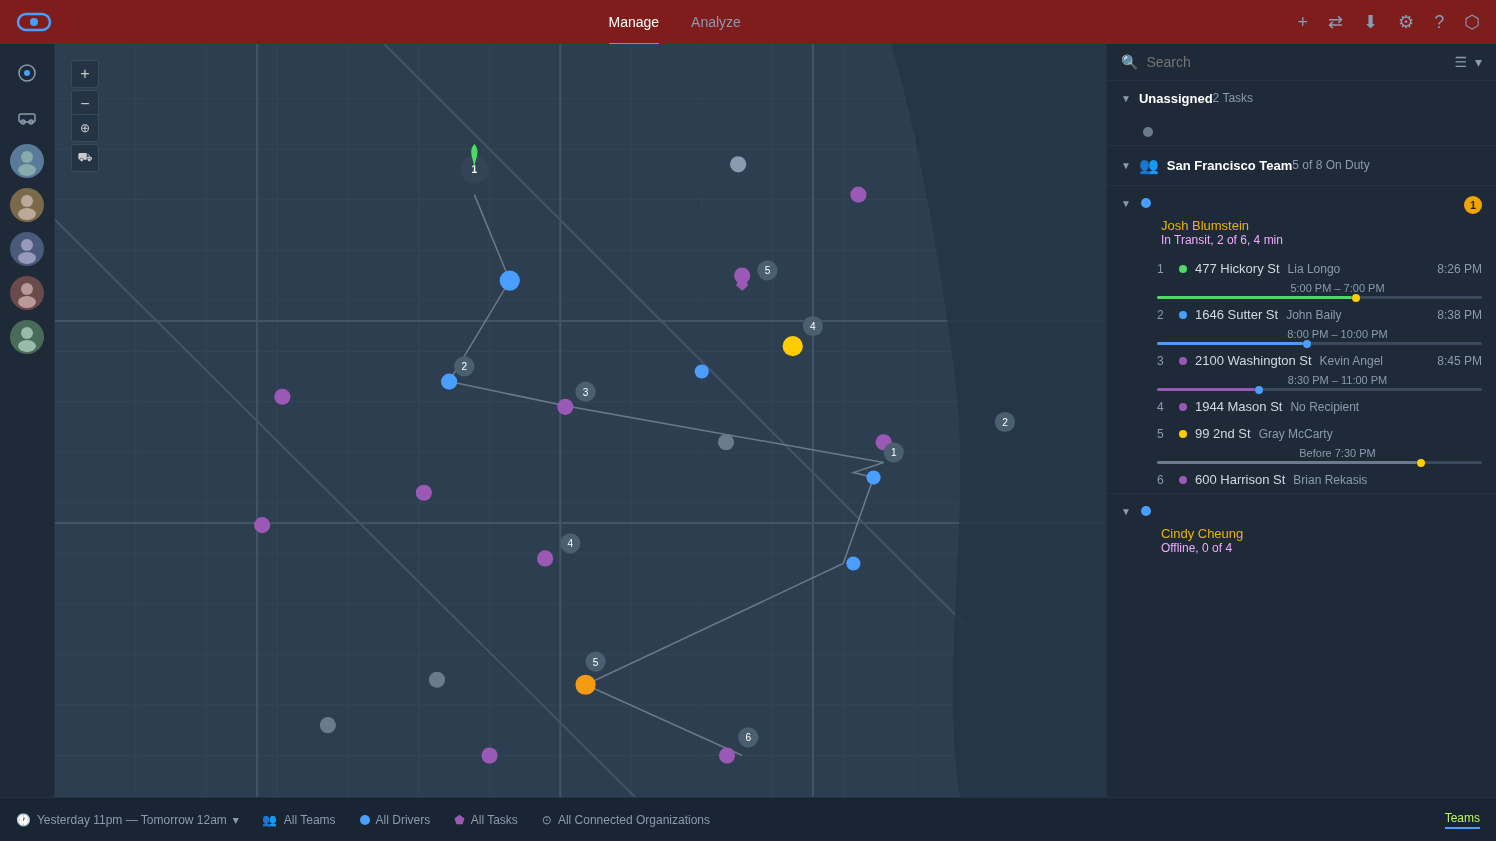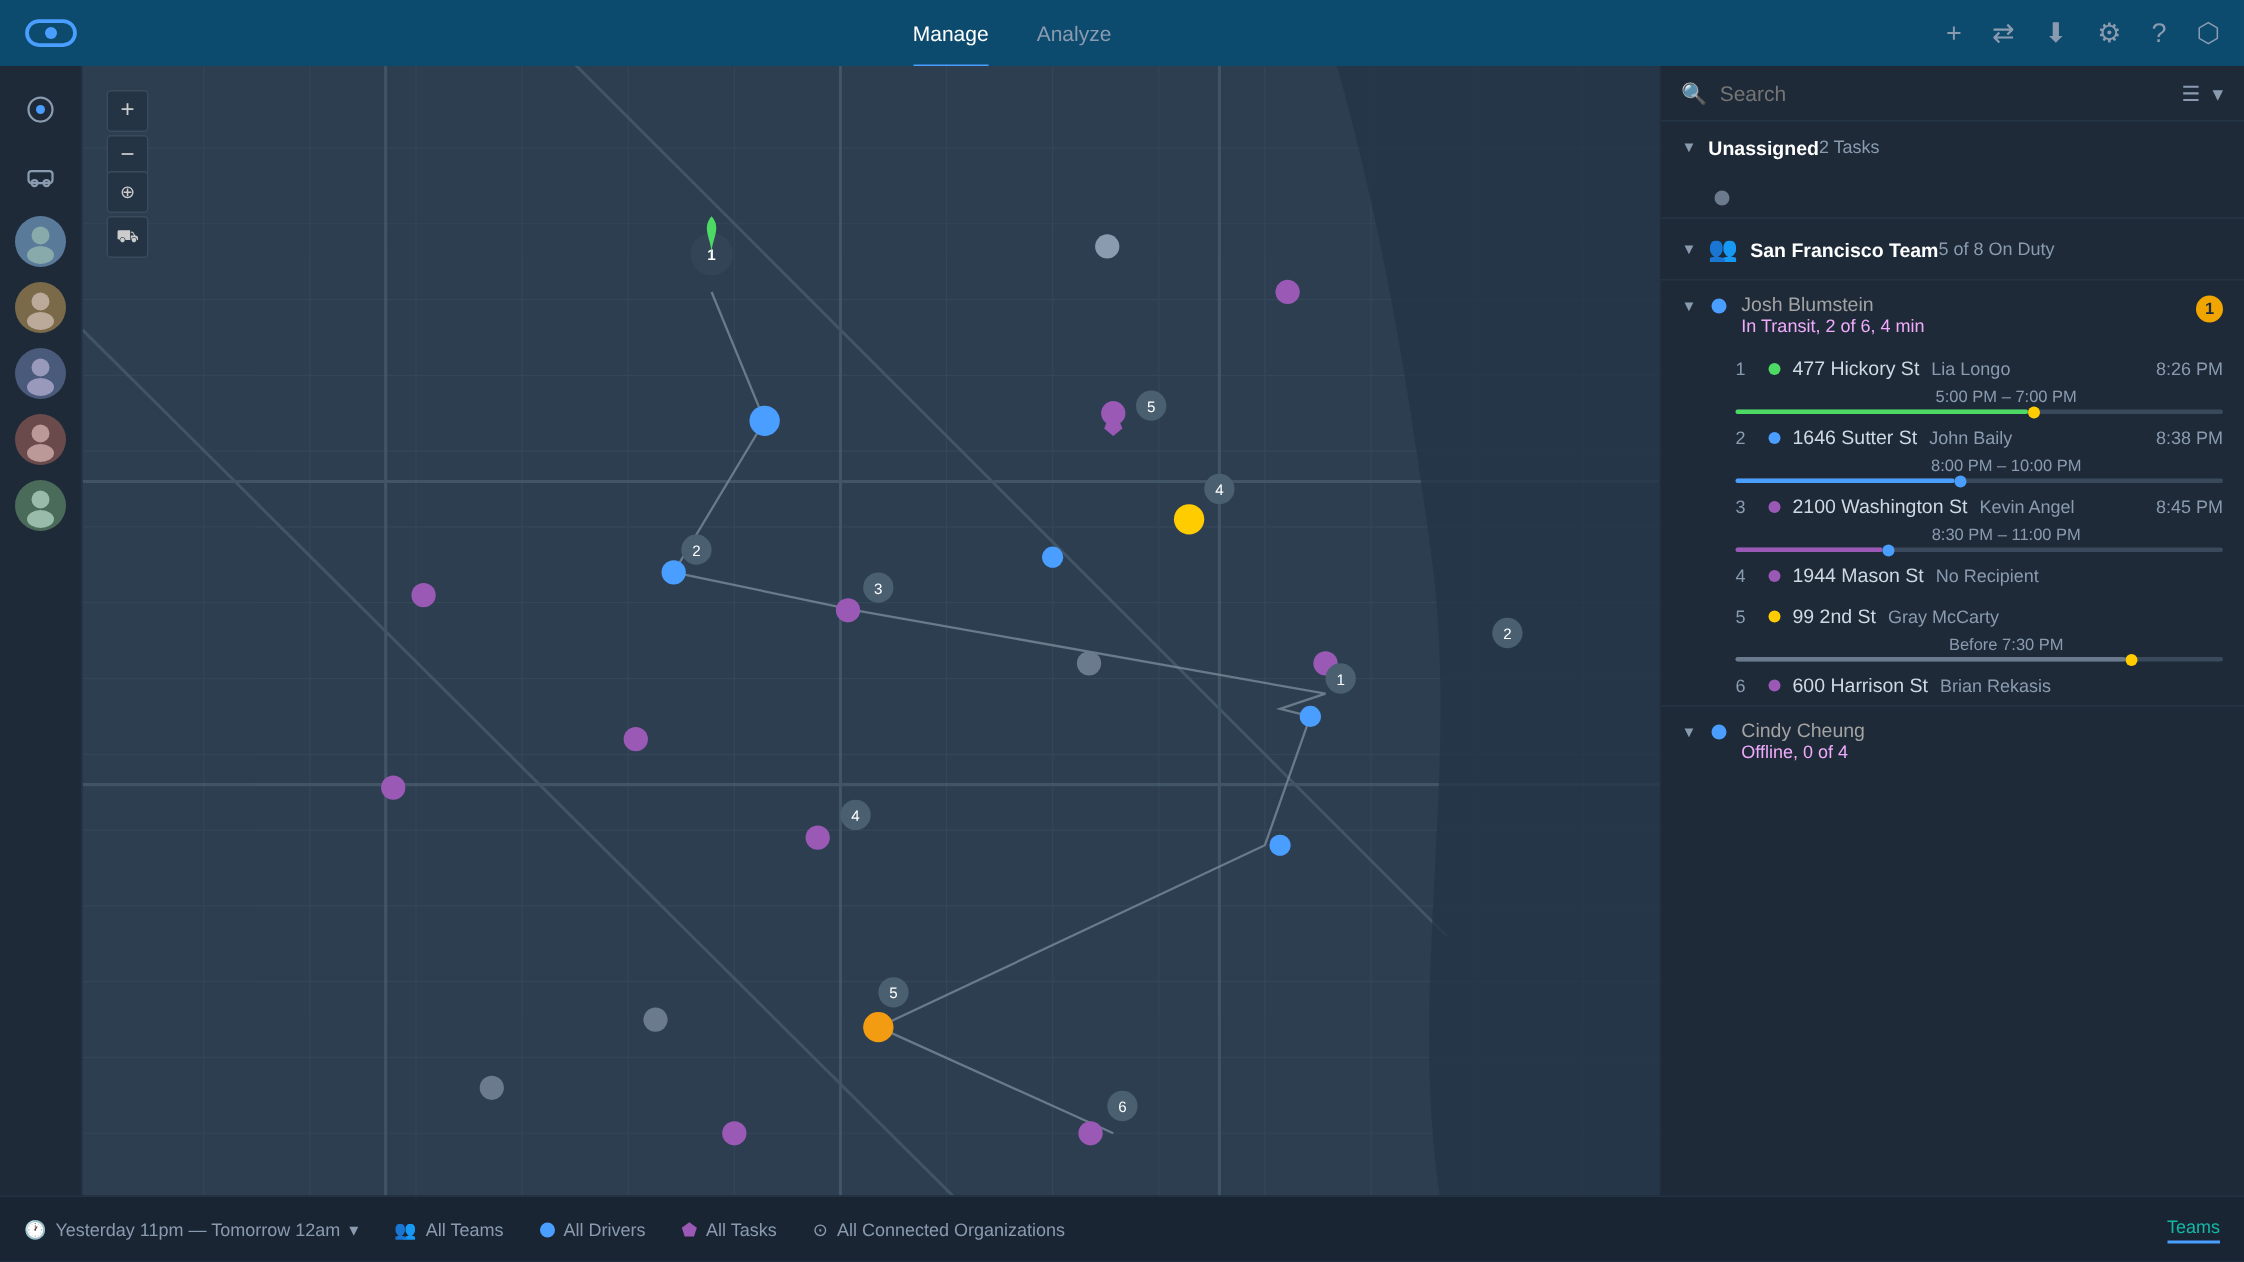--- a/index.html
+++ b/index.html
@@ -1,20 +1,20 @@
 <!DOCTYPE html>
 <html><head>
   <meta charset="utf-8">
   <style>
     * { margin: 0; padding: 0; box-sizing: border-box; }
     body { width: 1496px; height: 841px; overflow: hidden; background: #1e2a38; font-family: -apple-system, BlinkMacSystemFont, 'Segoe UI', sans-serif; display: flex; flex-direction: column; }
 
     
     .topnav {
-      height: 44px; background: #0c4a6e; display: flex; align-items: center; padding: 0 16px;
+      height: 44px; background: #7f1d1d; display: flex; align-items: center; padding: 0 16px;
       justify-content: space-between; flex-shrink: 0;
     }
     .topnav-logo { width: 36px; height: 24px; }
     .topnav-logo svg { width: 36px; height: 24px; }
     .topnav-center { display: flex; gap: 32px; }
     .topnav-item { color: #8a9bb0; font-size: 14px; cursor: pointer; padding: 4px 0; position: relative; }
     .topnav-item.active { color: #fff; }
     .topnav-item.active::after { content: ''; position: absolute; bottom: -11px; left: 0; right: 0; height: 2px; background: #4a9eff; }
     .topnav-right { display: flex; gap: 20px; align-items: center; }
     .topnav-icon { color: #8a9bb0; font-size: 18px; cursor: pointer; }
@@ -92,21 +92,21 @@
     .team-icon { color: #8a9bb0; font-size: 16px; }
 
     
     .driver-item {
       padding: 8px 14px 8px 14px; display: flex; align-items: flex-start; gap: 10px; cursor: pointer;
       border-top: 1px solid #253444;
     }
     .driver-chevron { color: #8a9bb0; font-size: 10px; margin-top: 4px; }
     .driver-dot { width: 10px; height: 10px; border-radius: 50%; flex-shrink: 0; margin-top: 4px; }
     .driver-info { flex: 1; }
-    .driver-name { color: #a3a3a3; font-size: 13px; font-weight: 500; }
+    .driver-name { color: #eab308; font-size: 13px; font-weight: 500; margin-top: 24px; }
     .driver-status { color: #f0abfc; font-size: 12px; }
     .driver-badge { background: #f0a500; color: #1e2a38; font-size: 11px; font-weight: 700; width: 18px; height: 18px; border-radius: 50%; display: flex; align-items: center; justify-content: center; margin-top: 2px; }
 
     
     .route-task {
       padding: 6px 14px 6px 50px; display: flex; flex-direction: column; gap: 2px;
     }
     .route-task-row { display: flex; align-items: center; gap: 8px; }
     .route-num { color: #8a9bb0; font-size: 12px; width: 14px; flex-shrink: 0; }
     .route-dot { width: 8px; height: 8px; border-radius: 50%; flex-shrink: 0; }
@@ -118,21 +118,21 @@
     .route-bar-fill { height: 100%; border-radius: 2px; position: absolute; left: 0; }
     .route-bar-dot { width: 8px; height: 8px; border-radius: 50%; background: #ffcc00; position: absolute; top: -2.5px; }
 
     
     .bottom-bar {
       height: 44px; background: #1a2533; display: flex; align-items: center; padding: 0 16px;
       gap: 24px; flex-shrink: 0; border-top: 1px solid #253444;
     }
     .bottom-item { display: flex; align-items: center; gap: 6px; color: #8a9bb0; font-size: 12px; cursor: pointer; }
     .bottom-dot { width: 10px; height: 10px; border-radius: 50%; }
-    .bottom-item.active-tab { border-bottom: 2px solid #4a9eff; padding-bottom: 2px; color: #14b8a6; }
+    .bottom-item.active-tab { border-bottom: 2px solid #4a9eff; padding-bottom: 2px; color: #bef264; }
   </style>
 </head>
 <body>
 
 <div class="topnav">
   <div class="topnav-logo">
     <svg viewBox="0 0 36 24" fill="none">
       <rect x="2" y="4" width="32" height="16" rx="8" stroke="#4a9eff" stroke-width="2.5" fill="none"></rect>
       <circle cx="18" cy="12" r="4" fill="#4a9eff"></circle>
     </svg>

